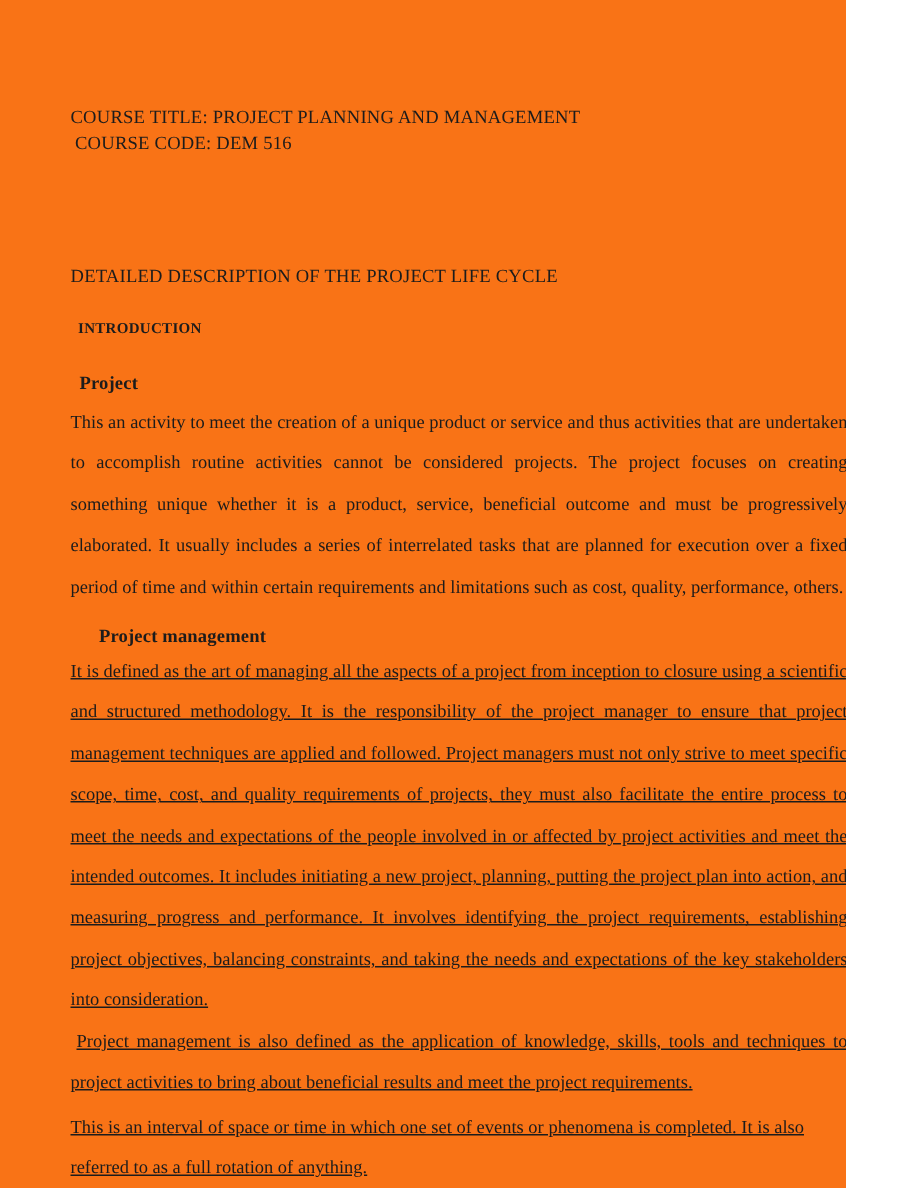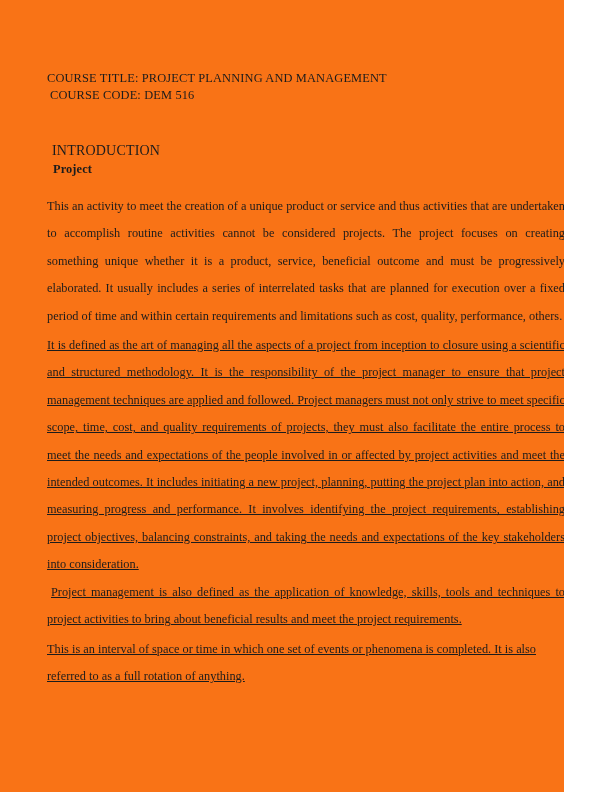--- a/index.html
+++ b/index.html
@@ -41,59 +41,59 @@
   
   .doc-heading {
     margin-top: 73px;
     font-size: 12.4px;
     line-height: 16px;
     letter-spacing: 0.15px;
   }
 
   
   .section-heading {
-    margin-top: 40px;
+    margin-top: 20px;
     padding-left: 5px;
-    font-size: 14px;
-    font-weight: normal;
+    font-size: 10px;
+    font-weight: bold;
     text-decoration: underline;
     line-height: 16px;
     letter-spacing: 0.2px;
   }
   .section-heading span {
     display: inline-block;
   }
 
   
   .subheading {
     font-size: 12.4px;
     font-weight: bold;
     line-height: 16px;
     letter-spacing: 0.1px;
   }
   .subheading.tight {
     padding-left: 6px;
-    margin-top: 2px;
+    margin-top: 19px;
   }
   .subheading.indent {
     padding-left: 19px;
     margin-top: 11px;
   }
 
   
   p.body {
     margin: 0;
     font-size: 12.3px;
     line-height: 27.4px;
     text-align: justify;
     text-justify: inter-word;
     letter-spacing: 0.01px;
   }
   p.body.first {
-    margin-top: 16px;
+    margin-top: 5px;
   }
   p.body.after-head {
     margin-top: 2px;
     text-decoration: underline;
   }
   p.body.ragged {
     text-align: left;
   }
   p.body.lead-space {
     text-indent: 4px;
@@ -104,27 +104,29 @@
 <body>
 
 <div class="page">
   <div class="content">
 
     <div class="course-header">
       <div class="line">COURSE TITLE: PROJECT PLANNING AND MANAGEMENT</div>
       <div class="line second">COURSE CODE: DEM 516</div>
     </div>
 
+    <div class="doc-heading">DETAILED DESCRIPTION OF THE PROJECT LIFE CYCLE</div>
 
     <div class="section-heading">
       <span>INTRODUCTION</span>
     </div>
 
     <div class="subheading tight">Project</div>
     <p class="body first">This an activity to meet the creation of a unique product or service and thus activities that are undertaken to accomplish routine activities cannot be considered projects. The project focuses on creating something unique whether it is a product, service, beneficial outcome and must be progressively elaborated. It usually includes a series of interrelated tasks that are planned for execution over a fixed period of time and within certain requirements and limitations such as cost, quality, performance, others.</p>
 
+    <div class="subheading indent">Project management</div>
     <p class="body after-head">It is defined as the art of managing all the aspects of a project from inception to closure using a scientific and structured methodology. It is the responsibility of the project manager to ensure that project management techniques are applied and followed. Project managers must not only strive to meet specific scope, time, cost, and quality requirements of projects, they must also facilitate the entire process to meet the needs and expectations of the people involved in or affected by project activities and meet the intended outcomes. It includes initiating a new project, planning, putting the project plan into action, and measuring progress and performance. It involves identifying the project requirements, establishing project objectives, balancing constraints, and taking the needs and expectations of the key stakeholders into consideration.</p>
     <p class="body lead-space">Project management is also defined as the application of knowledge, skills, tools and techniques to project activities to bring about beneficial results and meet the project requirements.</p>
 
     <p class="body after-head ragged">This is an interval of space or time in which one set of events or phenomena is completed. It is also referred to as a full rotation of anything.</p>
 
   </div>
 </div>
 
 </body></html>

